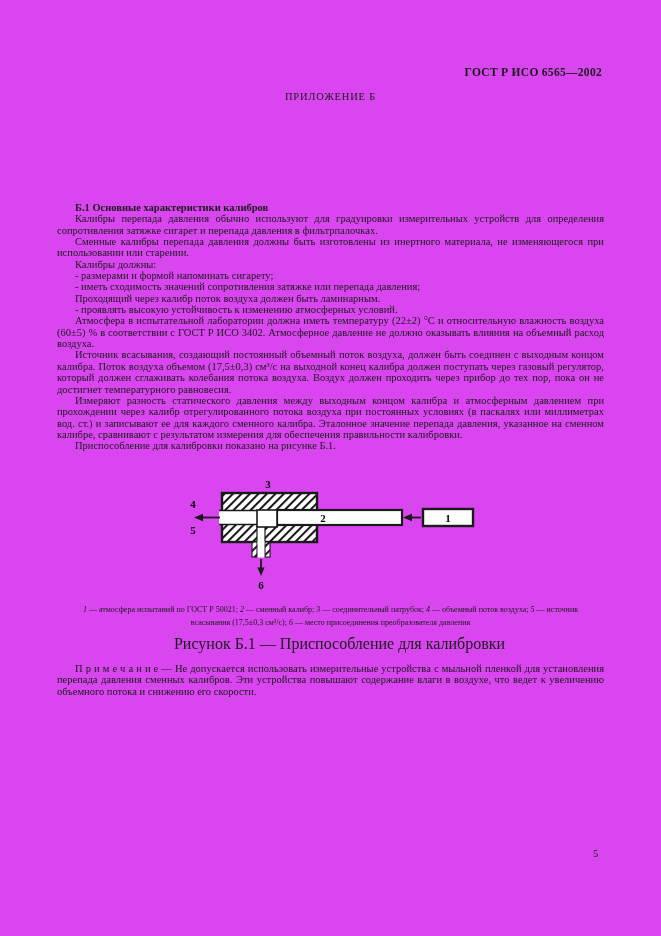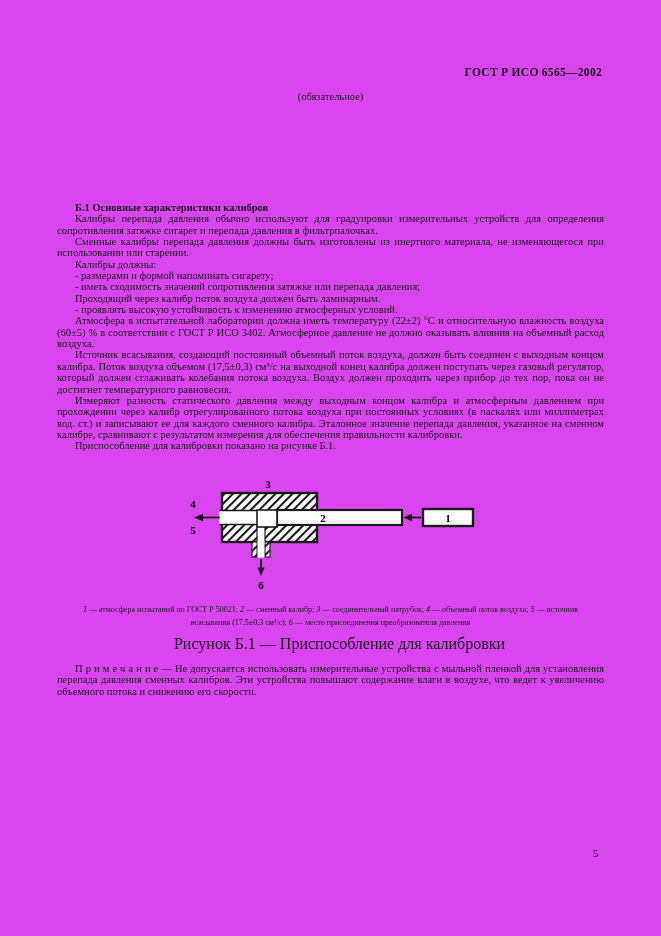--- a/index.html
+++ b/index.html
@@ -90,21 +90,21 @@
   }
 </style>
 </head>
 <body>
 
 <div class="page">
 
   <div class="doc-header">ГОСТ Р ИСО 6565—2002</div>
 
   <div class="appendix">
-    <div>(обязательное)</div>
+    <div class="app-title">ПРИЛОЖЕНИЕ Б</div>
   </div>
 
 
   <div class="content">
 
     <h2>Б.1 Основные характеристики калибров</h2>
     <p>Калибры перепада давления обычно используют для градуировки измерительных устройств для определения сопротивления затяжке сигарет и перепада давления в фильтрпалочках.</p>
     <p>Сменные калибры перепада давления должны быть изготовлены из инертного материала, не изменяющегося при использовании или старении.</p>
     <p>Калибры должны:</p>
     <p>- размерами и формой напоминать сигарету;</p>

